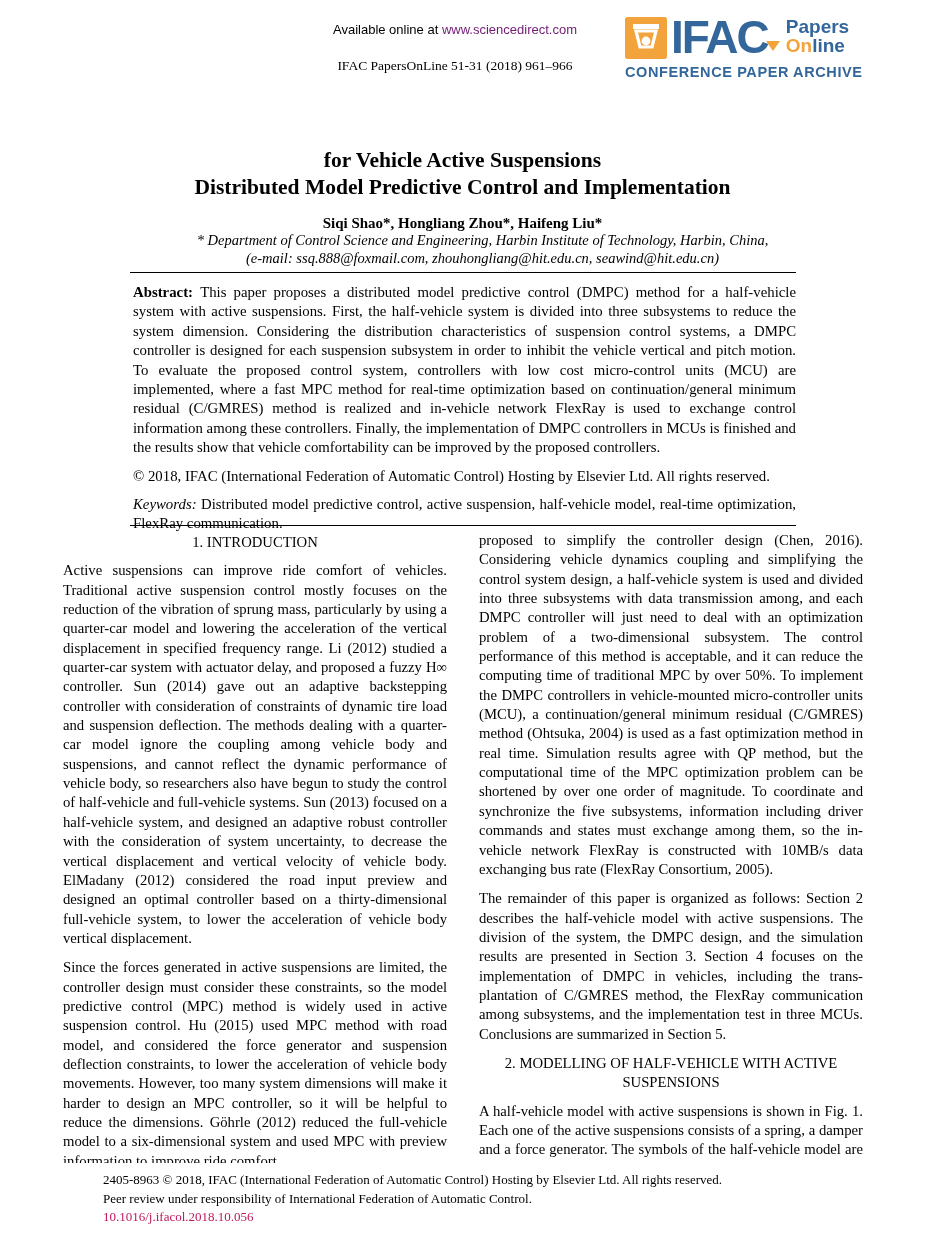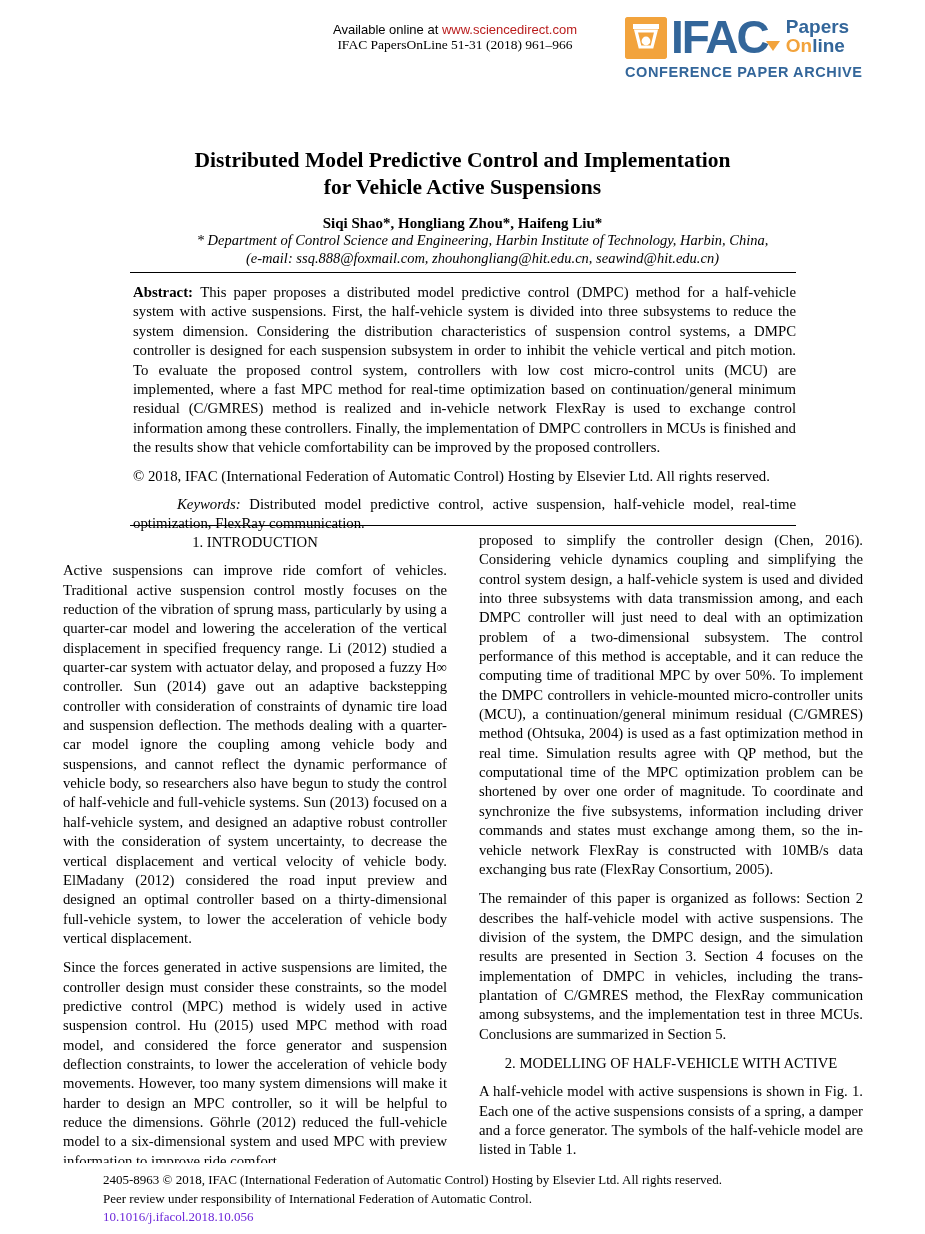--- a/index.html
+++ b/index.html
@@ -9,23 +9,23 @@
     background:#ffffff; color:#000;
     font-family:"Liberation Serif", serif; overflow:hidden;
   }
 
   
   .elsevier { position:absolute; left:57px; top:22px; width:95px; text-align:center; }
   .elsevier-label { color:#f47b20; font-size:17px; letter-spacing:0.5px; margin-top:1px; }
 
   .center-head { position:absolute; left:255px; top:22px; width:400px; text-align:center; }
   .avail { font-family:"Liberation Sans", sans-serif; font-size:13px; color:#000; }
-  .avail a { color:#b91c1c; text-decoration:none; }
+  .avail a { color:#701a75; text-decoration:none; }
   .sd-logo { font-family:"Liberation Sans", sans-serif; font-weight:bold; font-size:27px; letter-spacing:-0.8px; margin-top:15px; color:#000; }
-  .journal-line { font-size:13.5px; color:#000; }
+  .journal-line { font-size:13.5px; margin-top:21px; color:#000; }
 
   .ifac-block { position:absolute; right:22px; top:15px; width:278px; }
   .ifac-row { display:flex; align-items:flex-start; }
   .ifac-square { width:42px; height:42px; background:#f2a33c; border-radius:3px; flex:0 0 42px; margin-top:2px; }
   .ifac-text { font-family:"Liberation Sans", sans-serif; font-weight:bold; font-size:46px; line-height:44px; color:#33669a; letter-spacing:-2px; margin-left:4px; }
   .ifac-caret { width:0; height:0; border-left:7px solid transparent; border-right:7px solid transparent; border-top:10px solid #f2a33c; margin:26px 0 0 -2px; }
   .papers-stack { font-family:"Liberation Sans", sans-serif; font-weight:bold; font-size:19px; line-height:19px; color:#33669a; margin-left:6px; margin-top:2px; }
   .on-orange { color:#f2a33c; }
   .conf-archive { font-family:"Liberation Sans", sans-serif; font-weight:bold; font-size:14.5px; letter-spacing:0.6px; color:#33669a; margin-top:5px; white-space:nowrap; }
 
@@ -39,34 +39,34 @@
 
   .rule { position:absolute; left:130px; width:666px; border-top:1.6px solid #000; }
   .rule-top { top:272px; }
   .rule-bottom { top:525px; }
 
   
   .abstract-block { position:absolute; top:283px; left:133px; width:663px;
                     font-size:14.8px; line-height:19.4px; text-align:justify; }
   .abstract-block p { margin-bottom:9px; }
   .ab-label { font-weight:bold; }
-  .kw-label { font-style:italic;margin-left:44px; }
+  .kw-label { font-style:italic; }
 
   
   .columns { position:absolute; top:531px; left:63px; width:800px; height:632px;
              display:flex; gap:32px; overflow:hidden; }
   .col { width:392px; font-size:14.7px; line-height:19.35px; text-align:justify; }
   .col p { margin-bottom:10px; }
   .sec-head { text-align:center; font-size:14.7px; font-weight:normal; margin:2px 0 9px 0; line-height:19.35px; }
   .sec-head-2 { }
 
   
   .footer { position:absolute; top:1171px; left:63px; width:810px;
             font-size:13px; line-height:18.5px; text-align:left;margin-left:40px; }
-  .footer a { color:#6d28d9; text-decoration:none; }
+  .footer a { color:#be185d; text-decoration:none; }
 
   .tree-svg { display:block; margin:0 auto; }
 </style>
 </head>
 <body>
 
 <div class="page">
 
 
   <div class="center-head">
@@ -88,22 +88,22 @@
       <div class="ifac-caret"></div>
       <div class="papers-stack">
         <div>Papers</div>
         <div><span class="on-orange">On</span><span>line</span></div>
       </div>
     </div>
     <div class="conf-archive">CONFERENCE PAPER ARCHIVE</div>
   </div>
 
   <div class="title">
+    <div>for Vehicle Active Suspensions</div>
     <div>Distributed Model Predictive Control and Implementation</div>
-    <div>for Vehicle Active Suspensions</div>
   </div>
   <div class="authors">Siqi Shao*, Hongliang Zhou*, Haifeng Liu*</div>
   <div class="affiliation">
     <div>* Department of Control Science and Engineering, Harbin Institute of Technology, Harbin, China,</div>
     <div>(e-mail: ssq.888@foxmail.com, zhouhongliang@hit.edu.cn, seawind@hit.edu.cn)</div>
   </div>
 
   <div class="rule rule-top"></div>
 
   <div class="abstract-block">
@@ -119,20 +119,21 @@
       <div class="sec-head">1. INTRODUCTION</div>
       <p>Active suspensions can improve ride comfort of vehicles. Traditional active suspension control mostly focuses on the reduction of the vibration of sprung mass, particularly by using a quarter-car model and lowering the acceleration of the vertical displacement in specified frequency range. Li (2012) studied a quarter-car system with actuator delay, and proposed a fuzzy H∞ controller. Sun (2014) gave out an adaptive backstepping controller with consideration of constraints of dynamic tire load and suspension deflection. The methods dealing with a quarter-car model ignore the coupling among vehicle body and suspensions, and cannot reflect the dynamic performance of vehicle body, so researchers also have begun to study the control of half-vehicle and full-vehicle systems. Sun (2013) focused on a half-vehicle system, and designed an adaptive robust controller with the consideration of system uncertainty, to decrease the vertical displacement and vertical velocity of vehicle body. ElMadany (2012) considered the road input preview and designed an optimal controller based on a thirty-dimensional full-vehicle system, to lower the acceleration of vehicle body vertical displacement.</p>
       <p>Since the forces generated in active suspensions are limited, the controller design must consider these constraints, so the model predictive control (MPC) method is widely used in active suspension control. Hu (2015) used MPC method with road model, and considered the force generator and suspension deflection constraints, to lower the acceleration of vehicle body movements. However, too many system dimensions will make it harder to design an MPC controller, so it will be helpful to reduce the dimensions. Göhrle (2012) reduced the full-vehicle model to a six-dimensional system and used MPC with preview information to improve ride comfort.</p>
       <p>In this paper, to make the model predictive control realizable in vehicle control units, a distributed MPC (DMPC) method is</p>
     </div>
     <div class="col">
       <p>proposed to simplify the controller design (Chen, 2016). Considering vehicle dynamics coupling and simplifying the control system design, a half-vehicle system is used and divided into three subsystems with data transmission among, and each DMPC controller will just need to deal with an optimization problem of a two-dimensional subsystem. The control performance of this method is acceptable, and it can reduce the computing time of traditional MPC by over 50%. To implement the DMPC controllers in vehicle-mounted micro-controller units (MCU), a continuation/general minimum residual (C/GMRES) method (Ohtsuka, 2004) is used as a fast optimization method in real time. Simulation results agree with QP method, but the computational time of the MPC optimization problem can be shortened by over one order of magnitude. To coordinate and synchronize the five subsystems, information including driver commands and states must exchange among them, so the in-vehicle network FlexRay is constructed with 10MB/s data exchanging bus rate (FlexRay Consortium, 2005).</p>
       <p>The remainder of this paper is organized as follows: Section 2 describes the half-vehicle model with active suspensions. The division of the system, the DMPC design, and the simulation results are presented in Section 3. Section 4 focuses on the implementation of DMPC in vehicles, including the trans-plantation of C/GMRES method, the FlexRay communication among subsystems, and the implementation test in three MCUs. Conclusions are summarized in Section 5.</p>
       <div class="sec-head sec-head-2">
         <div>2. MODELLING OF HALF-VEHICLE WITH ACTIVE</div>
+        <div>SUSPENSIONS</div>
       </div>
       <p>A half-vehicle model with active suspensions is shown in Fig. 1. Each one of the active suspensions consists of a spring, a damper and a force generator. The symbols of the half-vehicle model are listed in Table 1.</p>
     </div>
   </div>
 
   <div class="footer">
     <div>2405-8963 © 2018, IFAC (International Federation of Automatic Control) Hosting by Elsevier Ltd. All rights reserved.</div>
     <div>Peer review under responsibility of International Federation of Automatic Control.</div>
     <div><a href="#">10.1016/j.ifacol.2018.10.056</a></div>
   </div>

